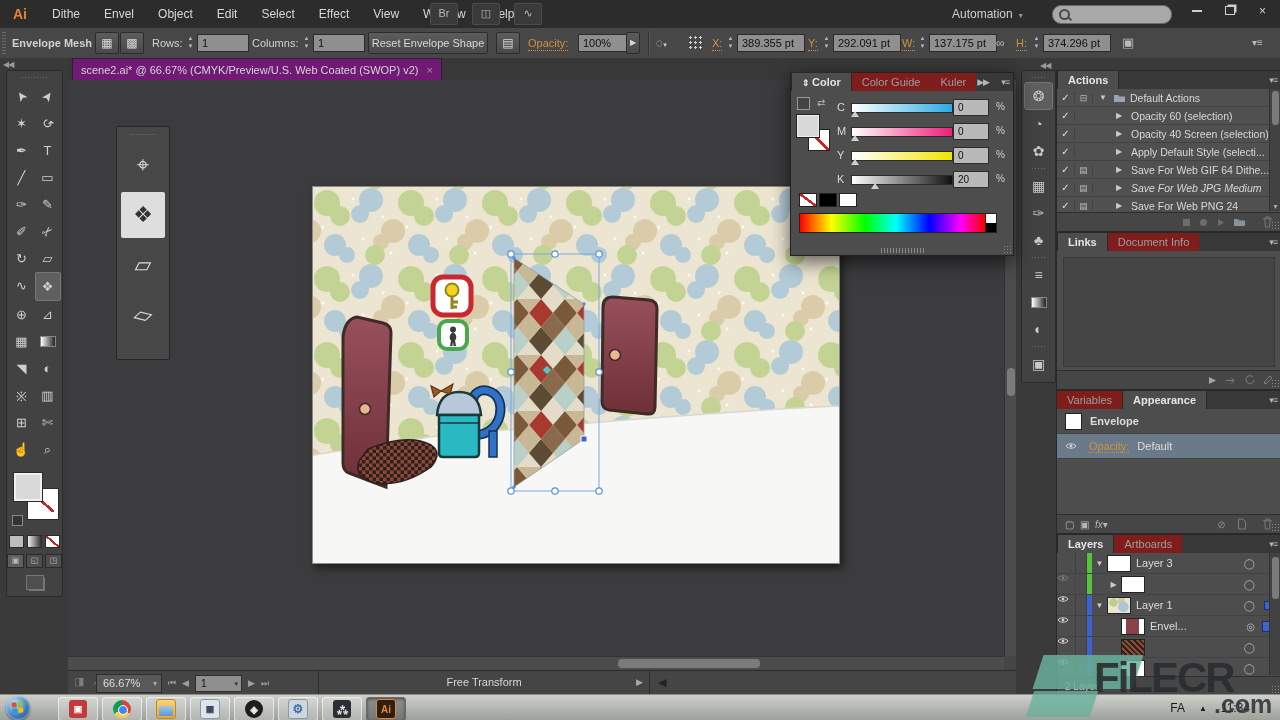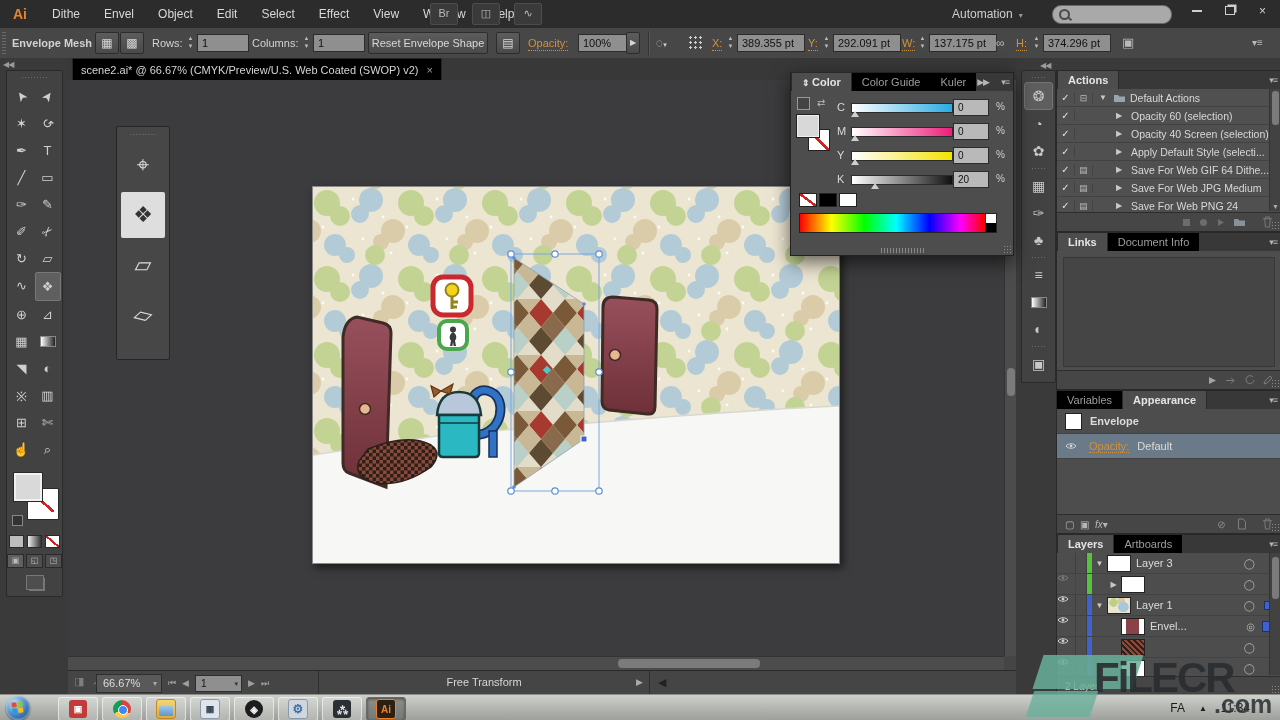--- a/index.html
+++ b/index.html
@@ -31,21 +31,21 @@
   .ob-label.hot{color:#d1913c;border-bottom:1px dotted #d1913c;line-height:14px;top:8px;}
   .ob-btn{height:20px;top:4px;background:linear-gradient(#5c5c5c,#4a4a4a);border:1px solid #2c2c2c;border-radius:2px;
           color:#d8d8d8;text-align:center;}
   .ob-icongrid{width:22px;line-height:20px;font-size:12px;}
   .ob-input{height:16px;top:6px;background:#8f8f8f;border:1px solid #2c2c2c;color:#111;font-size:11px;line-height:16px;padding:0 4px;}
   .stepper{top:6px;width:9px;height:17px;color:#b8b8b8;font-size:6px;line-height:8px;text-align:center;}
   .sep{top:3px;width:1px;height:24px;background:#333;box-shadow:1px 0 0 #555;}
   #refpoint{width:15px;height:15px;top:7px;background-image:radial-gradient(circle,#cfcfcf 1.2px,transparent 1.3px);background-size:5px 5px;}
   
   #tabbar{left:68px;top:58px;width:948px;height:22px;background:#383838;border-bottom:1px solid #262626;}
-  #doctab{left:4px;top:0;height:22px;background:#000000;border:1px solid #262626;border-bottom:none;
+  #doctab{left:4px;top:0;height:22px;background:#701a75;border:1px solid #262626;border-bottom:none;
           display:flex;align-items:center;padding:0 8px;gap:8px;}
   #doctab .t{font-size:11px;color:#d4d4d4;}
   #doctab .x{font-size:11px;color:#9a9a9a;}
   
   #toolstrip{left:0;top:58px;width:68px;height:636px;background:#3a3a3a;}
   #tool-collapse{left:3px;top:2px;font-size:8px;color:#9a9a9a;letter-spacing:-1px;}
   #toolbar{left:6px;top:12px;width:55px;background:#424242;border:1px solid #2a2a2a;border-radius:2px;padding-bottom:6px;}
   #toolbar .dots{height:8px;background:radial-gradient(circle,#6f6f6f 0.8px,transparent 0.9px);background-size:3px 3px;background-position:center;background-repeat:repeat-x;margin:2px 14px 0 14px;}
   #tools{display:grid;grid-template-columns:26px 26px;justify-content:center;margin-top:2px;}
   .tool{height:27px;display:flex;align-items:center;justify-content:center;color:#cfcfcf;font-size:13px;position:relative;}
@@ -98,21 +98,21 @@
   
   #rightdock{left:1016px;top:58px;width:264px;height:636px;background:#3a3a3a;}
   #dock-collapse{left:24px;top:3px;font-size:8px;color:#9a9a9a;letter-spacing:-1px;}
   #dockicons{left:5px;top:12px;width:33px;background:#424242;border:1px solid #2a2a2a;border-radius:2px;padding:2px 0 4px 0;}
   #dockicons .dots{height:7px;margin:1px 8px;background:radial-gradient(circle,#6f6f6f .8px,transparent .9px);background-size:3px 3px;background-repeat:repeat-x;background-position:center;}
   .dock-icon{width:27px;height:26px;margin:1px auto;display:flex;align-items:center;justify-content:center;color:#c8c8c8;font-size:14px;border-radius:3px;}
   .dock-icon.active{background:#5e5e5e;border:1px solid #747474;}
   
   .panel{position:absolute;left:40px;width:224px;background:#4d4d4d;border:1px solid #292929;}
   .phead{height:18px;background:#383838;display:flex;align-items:flex-end;position:relative;}
-  .ptab{height:18px;line-height:18px;padding:0 10px;font-size:11px;color:#9d9d9d;background:#000000;}
+  .ptab{height:18px;line-height:18px;padding:0 10px;font-size:11px;color:#9d9d9d;background:#7f1d1d;}
   .ptab.active{background:#4d4d4d;color:#e4e4e4;font-weight:bold;border:1px solid #292929;border-bottom:none;}
   .pmenu{position:absolute;right:4px;top:4px;color:#b5b5b5;font-size:9px;letter-spacing:-1px;}
   .pfoot{position:absolute;left:0;right:0;bottom:0;height:18px;background:#464646;border-top:1px solid #2e2e2e;
          display:flex;align-items:center;justify-content:flex-end;gap:8px;padding:0 8px;color:#8a8a8a;font-size:10px;}
   .pfoot svg{opacity:.8;}
   .grip9{position:absolute;right:1px;bottom:1px;width:9px;height:9px;
          background-image:radial-gradient(circle,#8a8a8a .7px,transparent .8px);background-size:3px 3px;}
   
   #actions-rows{position:absolute;left:0;top:18px;right:0;height:122px;overflow:hidden;}
   .act-row{height:17px;display:flex;align-items:center;border-bottom:1px solid #424242;font-size:10.5px;color:#d8d8d8;background:#505050;}
@@ -618,21 +618,21 @@
           <div class="act-row">
             <span class="act-check">✓</span>
             <span class="act-dialog">▤</span>
             <span class="act-arrow act-indent">▶</span>
             <span style="margin-left: 6px;">Save For Web GIF 64 Dithe...</span>
           </div>
           <div class="act-row">
             <span class="act-check">✓</span>
             <span class="act-dialog">▤</span>
             <span class="act-arrow act-indent">▶</span>
-            <span style="margin-left: 6px;">Save For Web JPG Medium</span>
+            <span style="margin-left: 6px; font-style: italic;">Save For Web JPG Medium</span>
           </div>
           <div class="act-row">
             <span class="act-check">✓</span>
             <span class="act-dialog">▤</span>
             <span class="act-arrow act-indent">▶</span>
             <span style="margin-left: 6px;">Save For Web PNG 24</span>
           </div>
         </div>
       <div class="act-scroll">
         <span class="ar" style="top:1px;">▲</span>

